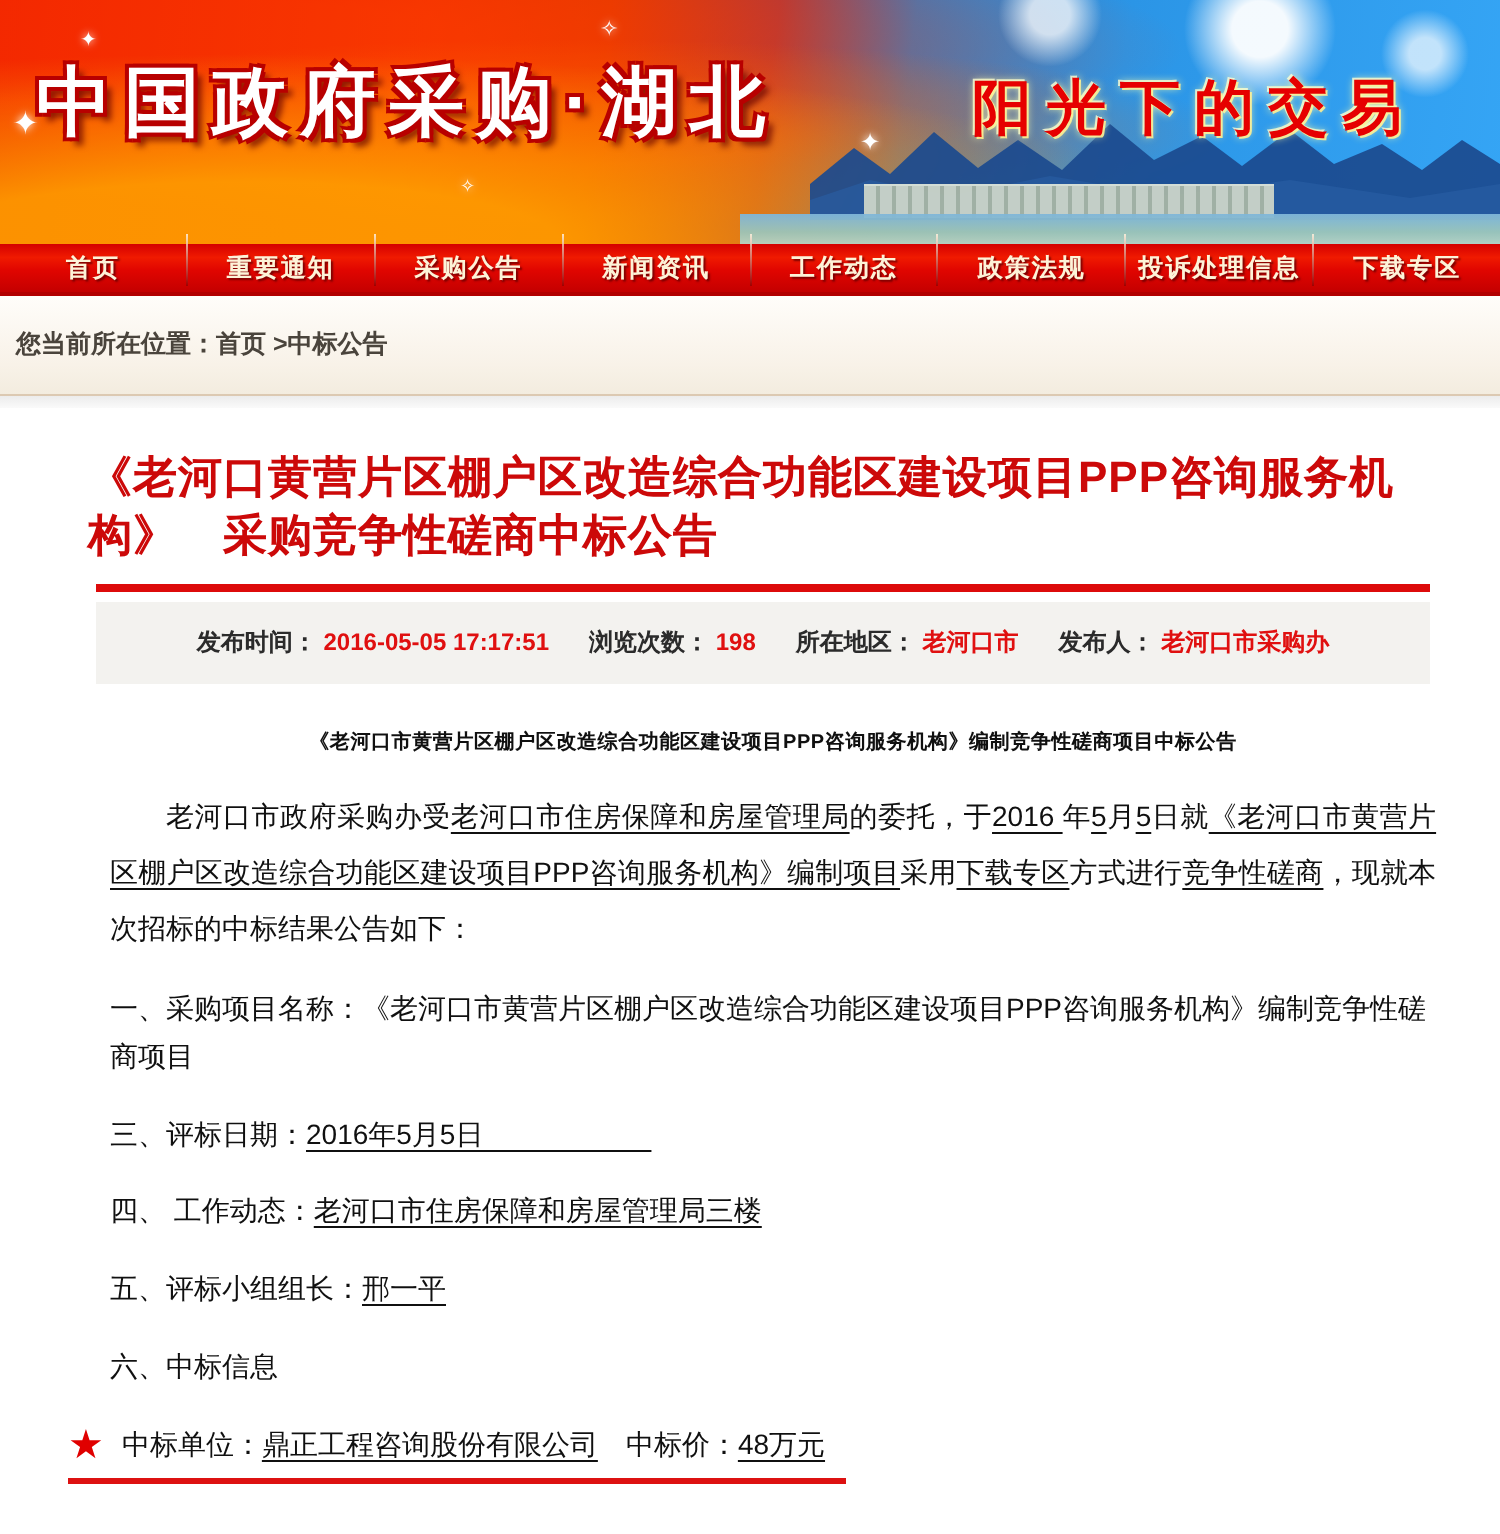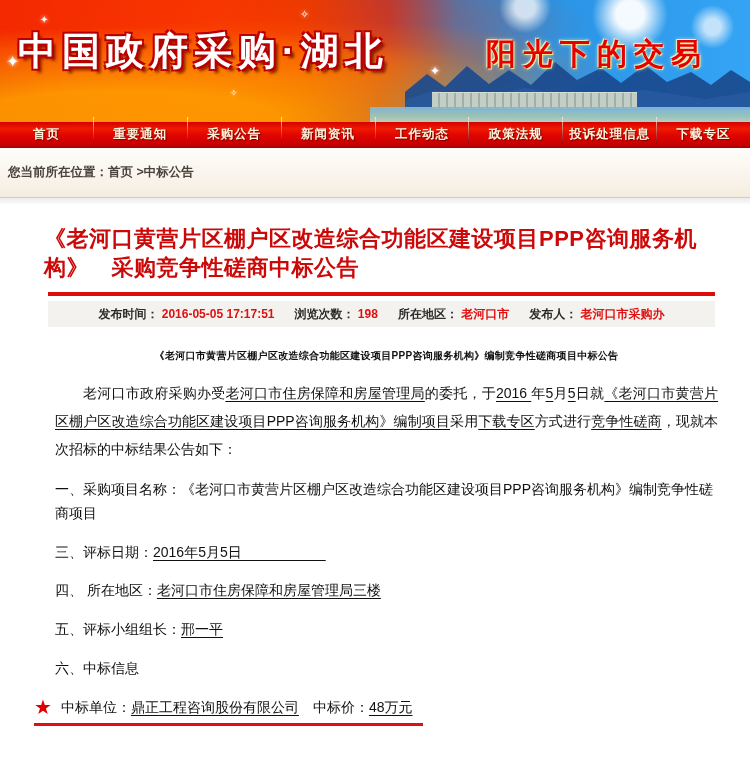--- a/index.html
+++ b/index.html
@@ -70,21 +70,21 @@
   }
   .breadcrumb .crumb-home { cursor:pointer; }
   .breadcrumb-strip { width:750px; height:6px; background:linear-gradient(180deg,#ececec,#fafafa); }
   
   .article-title {
     margin:20px 44px 0 44px; text-align:left;
     color:#cc0909; font-size:22px; font-weight:bold; line-height:1.32; letter-spacing:.5px;
   }
   .red-divider { height:4px; background:#dd0b0b; margin:10px 35px 0 48px; }
   .meta-bar {
-    margin:5px 35px 0 48px; height:26px; background:#f3f2ef;
+    margin:5px 35px 0 48px; height:41px; background:#f3f2ef;
     display:flex; align-items:center; justify-content:center; gap:20px;
     font-size:12px; font-weight:bold; white-space:nowrap;
   }
   .meta-label { color:#2b2b2b; }
   .meta-value { color:#e01010; }
   .content { margin:0 32px 0 55px; font-size:14px; color:#101010; }
   .content-heading { margin-top:22px; text-align:center; font-weight:bold; font-size:10px; letter-spacing:.3px; }
   .para { margin-top:16px; line-height:2.0; text-indent:2em; text-align:justify; }
   .list-item { margin-top:15px; line-height:1.7; }
   .u { text-decoration:underline; text-underline-offset:3px; }
@@ -158,21 +158,21 @@
   </span>
 </div>
 
 <div class="content">
   <div class="content-heading">《老河口市黄营片区棚户区改造综合功能区建设项目PPP咨询服务机构》编制竞争性磋商项目中标公告</div>
 
   <div class="para"><span>老河口市政府采购办受</span><span class="u">老河口市住房保障和房屋管理局</span><span>的委托，于</span><span class="u">2016 </span><span>年</span><span class="u">5</span><span>月</span><span class="u">5</span><span>日就</span><span class="u">《老河口市黄营片区棚户区改造综合功能区建设项目PPP咨询服务机构》编制项目</span><span>采用</span><span class="u">下载专区</span><span>方式进行</span><span class="u">竞争性磋商</span><span>，现就本次招标的中标结果公告如下：</span></div>
 
   <div class="list-item"><span>一、采购项目名称：《老河口市黄营片区棚户区改造综合功能区建设项目PPP咨询服务机构》编制竞争性磋商项目</span></div>
   <div class="list-item"><span>三、评标日期：</span><span class="u">2016年5月5日　　　　　　</span></div>
-  <div class="list-item"><span>四、 所在地区：</span><span class="u">老河口市住房保障和房屋管理局三楼</span></div>
+  <div class="list-item"><span>四、 工作动态：</span><span class="u">老河口市住房保障和房屋管理局三楼</span></div>
   <div class="list-item"><span>五、评标小组组长：</span><span class="u">邢一平</span></div>
   <div class="list-item"><span>六、中标信息</span></div>
 
   <div class="award-row">
     <span class="award-line"><span class="star">★</span><span><span>中标单位：</span><span class="u">鼎正工程咨询股份有限公司</span><span>　中标价：</span><span class="u">48万元</span></span></span>
   </div>
 
 </div>
 
 </body></html>

